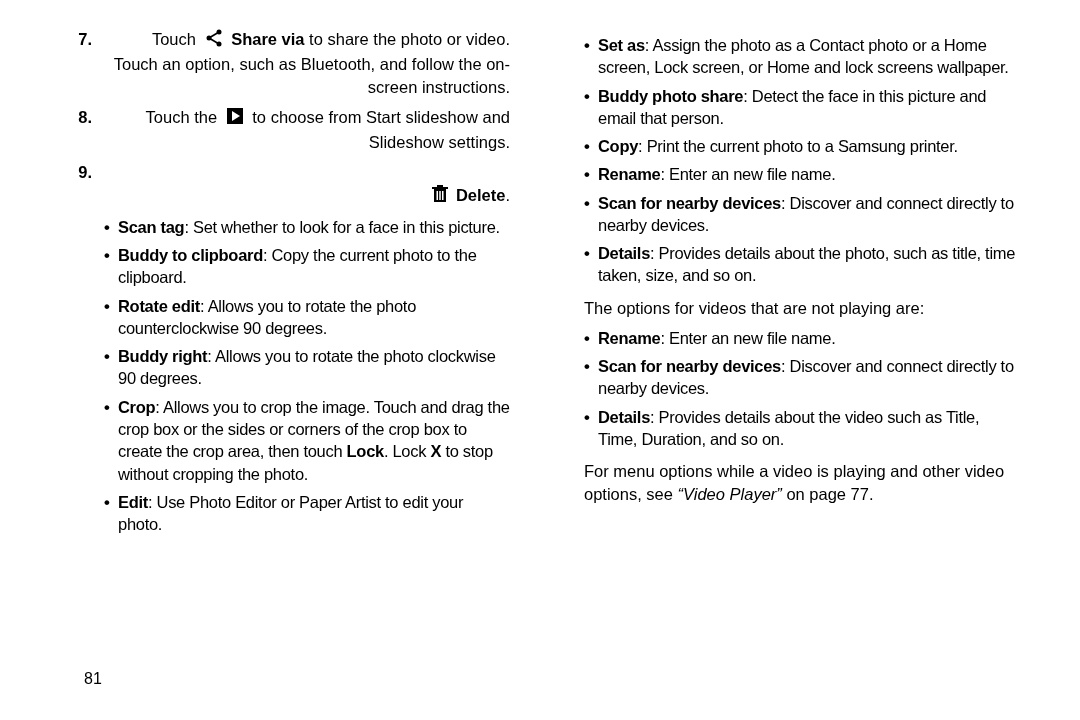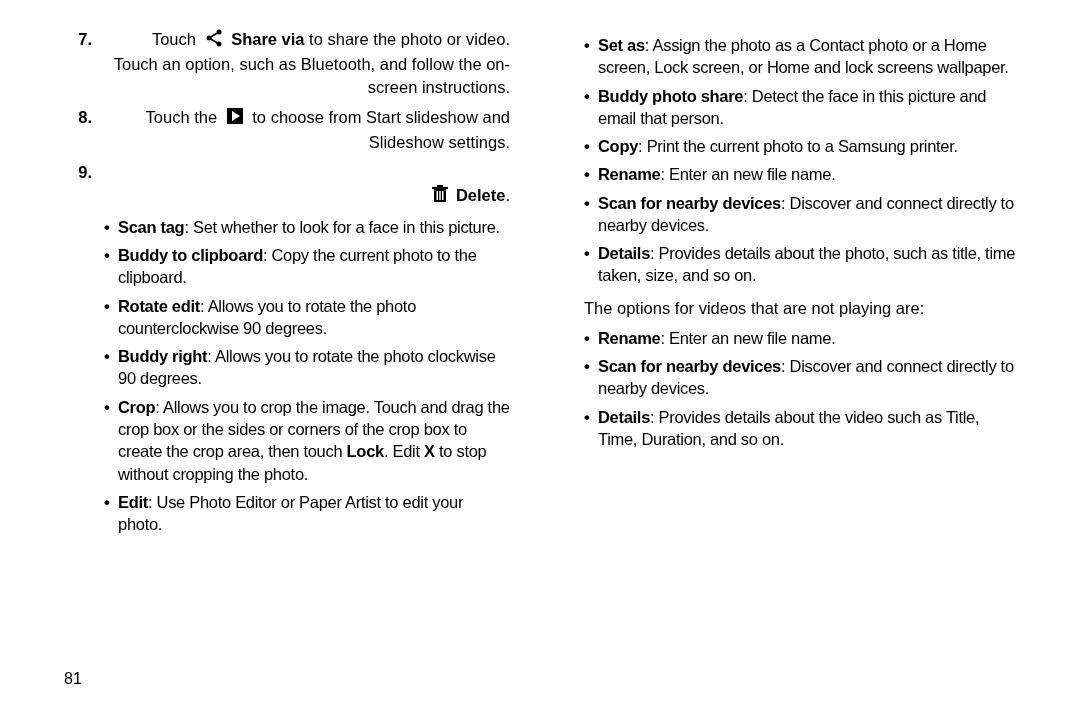--- a/index.html
+++ b/index.html
@@ -72,21 +72,21 @@
     vertical-align: middle;
     margin: 0 3px;
   }
   .note {
     margin-left: 44px;
     margin-top: 10px;
     margin-bottom: 8px;
   }
   .pagenum {
     position: absolute;
-    left: 64px;
+    left: 84px;
     bottom: 30px;
     font-size: 16px;
   }
   .cond {
     font-family: "Arial Narrow", "Helvetica Neue", Arial, sans-serif;
     letter-spacing: -0.3px;
   }
 </style>
 </head>
 <body>
@@ -149,21 +149,21 @@
       <div class="row">
           <span class="dot">•</span>
           <span class="txt"><b>Rotate edit</b><span>: Allows you to rotate the photo counterclockwise 90 degrees.</span></span>
         </div>
       <div class="row">
           <span class="dot">•</span>
           <span class="txt"><b>Buddy right</b><span>: Allows you to rotate the photo clockwise 90 degrees.</span></span>
         </div>
       <div class="row">
           <span class="dot">•</span>
-          <span class="txt"><b>Crop</b><span>: Allows you to crop the image. Touch and drag the crop box or the sides or corners of the crop box to create the crop area, then touch </span><b>Lock</b><span>. Edit </span><b>X</b><span> to stop without cropping the photo.</span></span>
+          <span class="txt"><b>Crop</b><span>: Allows you to crop the image. Touch and drag the crop box or the sides or corners of the crop box to create the crop area, then touch </span><b>Lock</b><span>. Lock </span><b>X</b><span> to stop without cropping the photo.</span></span>
         </div>
       <div class="row">
           <span class="dot">•</span>
           <span class="txt"><b>Edit</b><span>: Use Photo Editor or Paper Artist to edit your photo.</span></span>
         </div>
     </div>
   </div>
 
   <div class="col right">
 
@@ -204,18 +204,21 @@
       <div class="row">
           <span class="dot">•</span>
           <span class="txt"><b>Scan for nearby devices</b><span>: Discover and connect directly to nearby devices.</span></span>
         </div>
       <div class="row">
           <span class="dot">•</span>
           <span class="txt"><b>Details</b><span>: Provides details about the video such as Title, Time, Duration, and so on.</span></span>
         </div>
     </div>
 
+    <div class="note" style="margin-left:24px">
+      <span>For menu options while a video is playing and other video options, see </span><i>“Video Player”</i><span> on page 77.</span>
+    </div>
 
 
   </div>
 
   <div class="pagenum">81</div>
 </div>
 
 </body></html>

